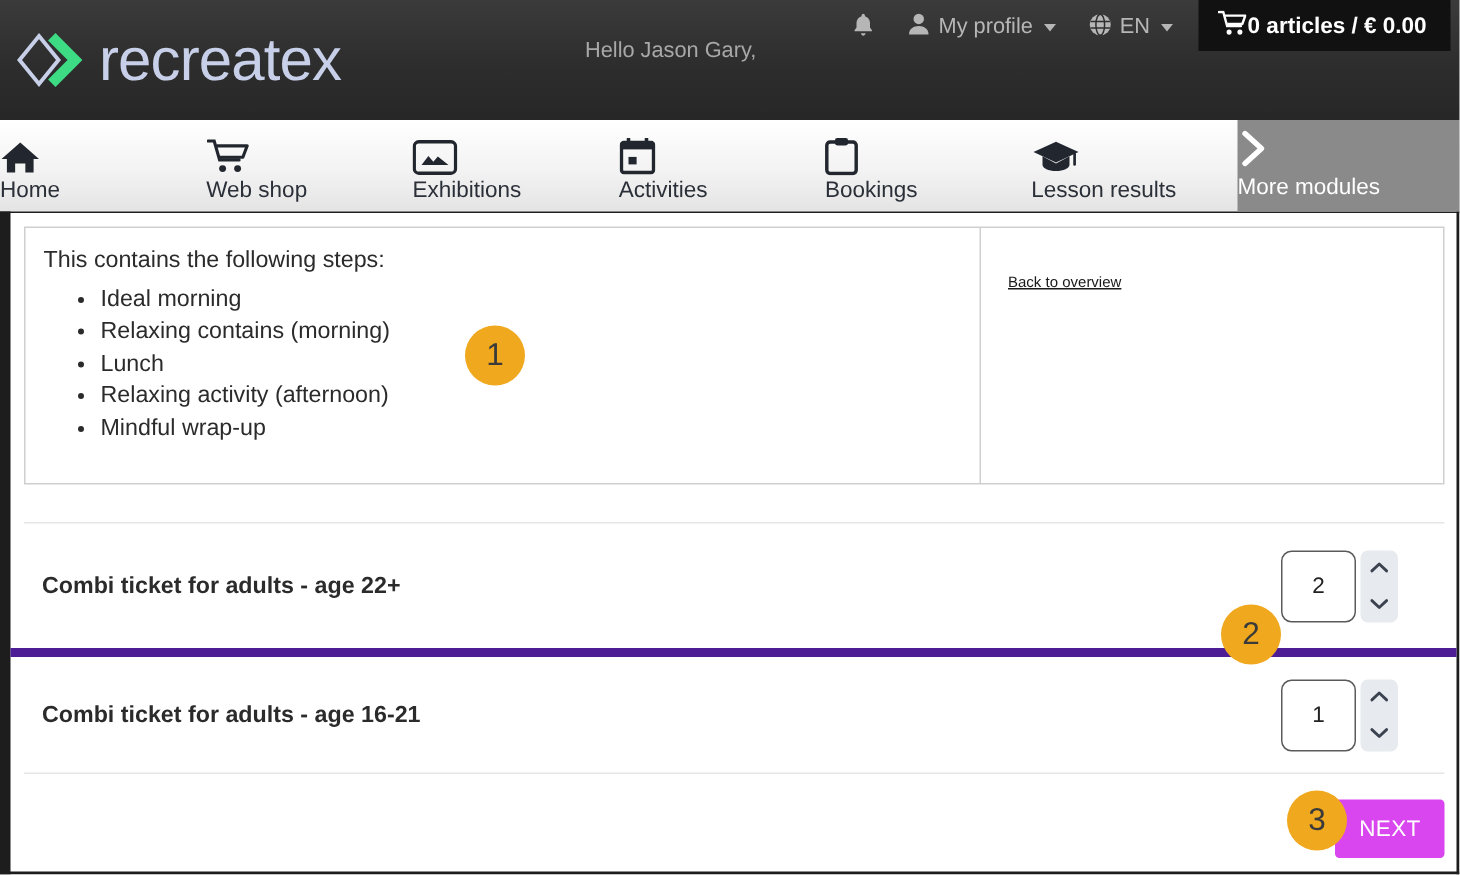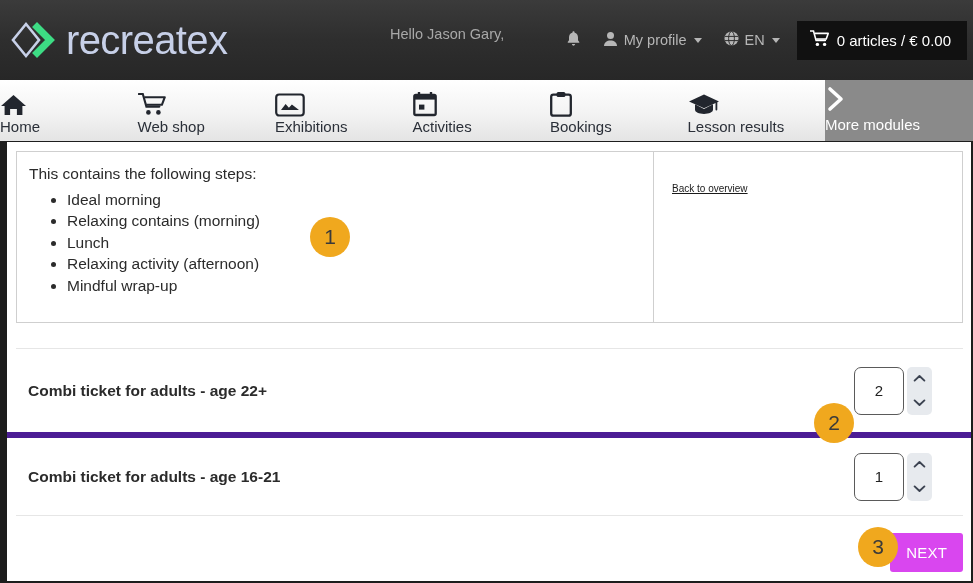--- a/index.html
+++ b/index.html
@@ -55,21 +55,21 @@
     color: #c7d0e8;
     line-height: 1;
   }
 
   .header-right {
     position: absolute;
     right: 0;
     top: 0;
     height: 80px;
     display: flex;
-    align-items: center;
+    align-items: flex-start;
   }
 
   .greeting {
     color: #a8a8a8;
     font-size: 14.5px;
     position: absolute;
     left: 390px;
     top: 26px;
     white-space: nowrap;
   }
@@ -90,26 +90,26 @@
     border-left: 4.5px solid transparent;
     border-right: 4.5px solid transparent;
     border-top: 5px solid #b6b6b6;
     display: inline-block;
     margin-left: 1px;
   }
 
   .cart-box {
     display: flex;
     align-items: center;
-    gap: 8px;
+    gap: 1px;
     background: #111111;
     color: #ffffff;
     font-size: 15px;
-    font-weight: normal;
-    height: 39px;
+    font-weight: bold;
+    height: 34px;
     padding: 0 16px 0 13px;
     margin-left: 6px;
     margin-right: 6px;
     white-space: nowrap;
   }
 
   
   .nav {
     height: 62px;
     background: linear-gradient(180deg, #ffffff 0%, #f3f3f3 55%, #e4e4e4 100%);

